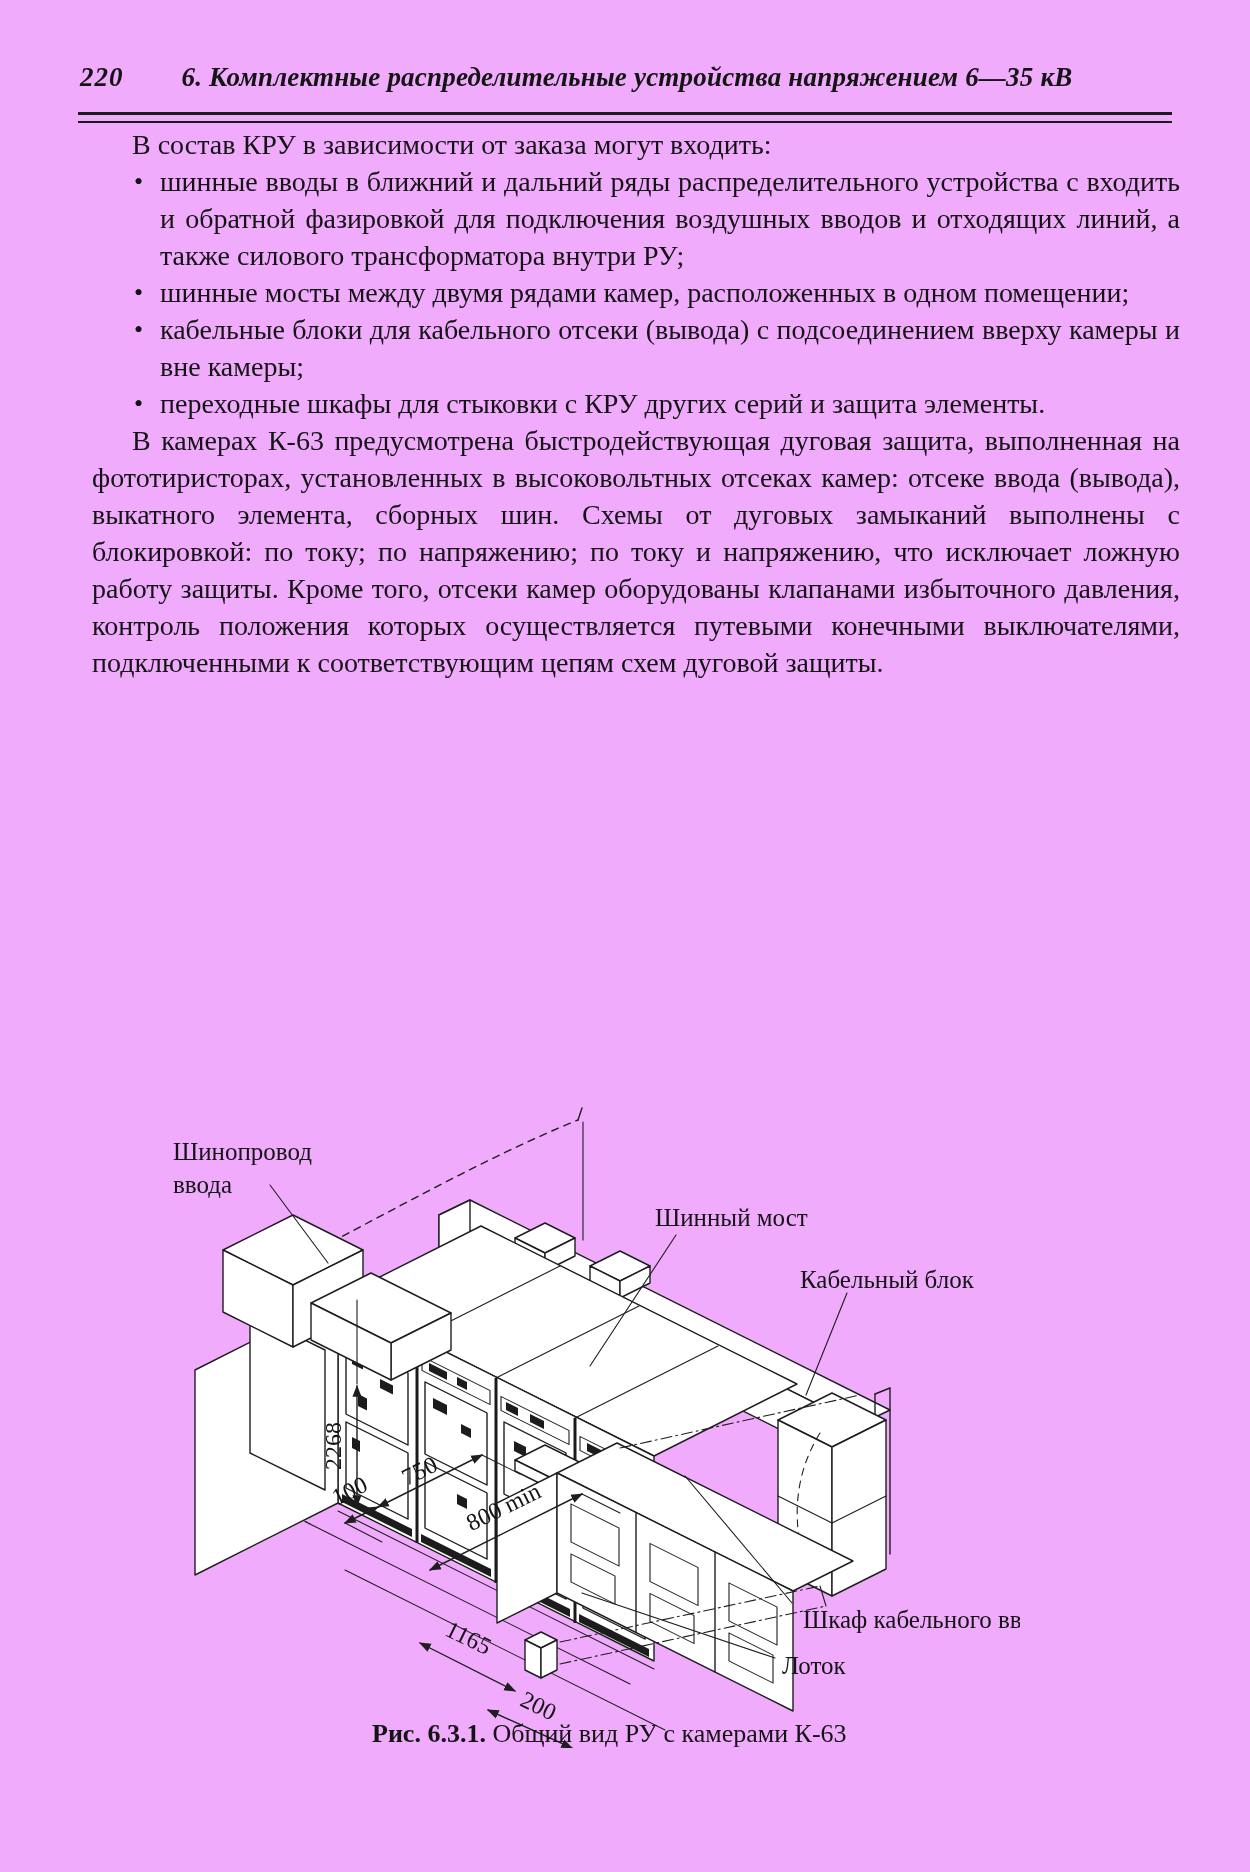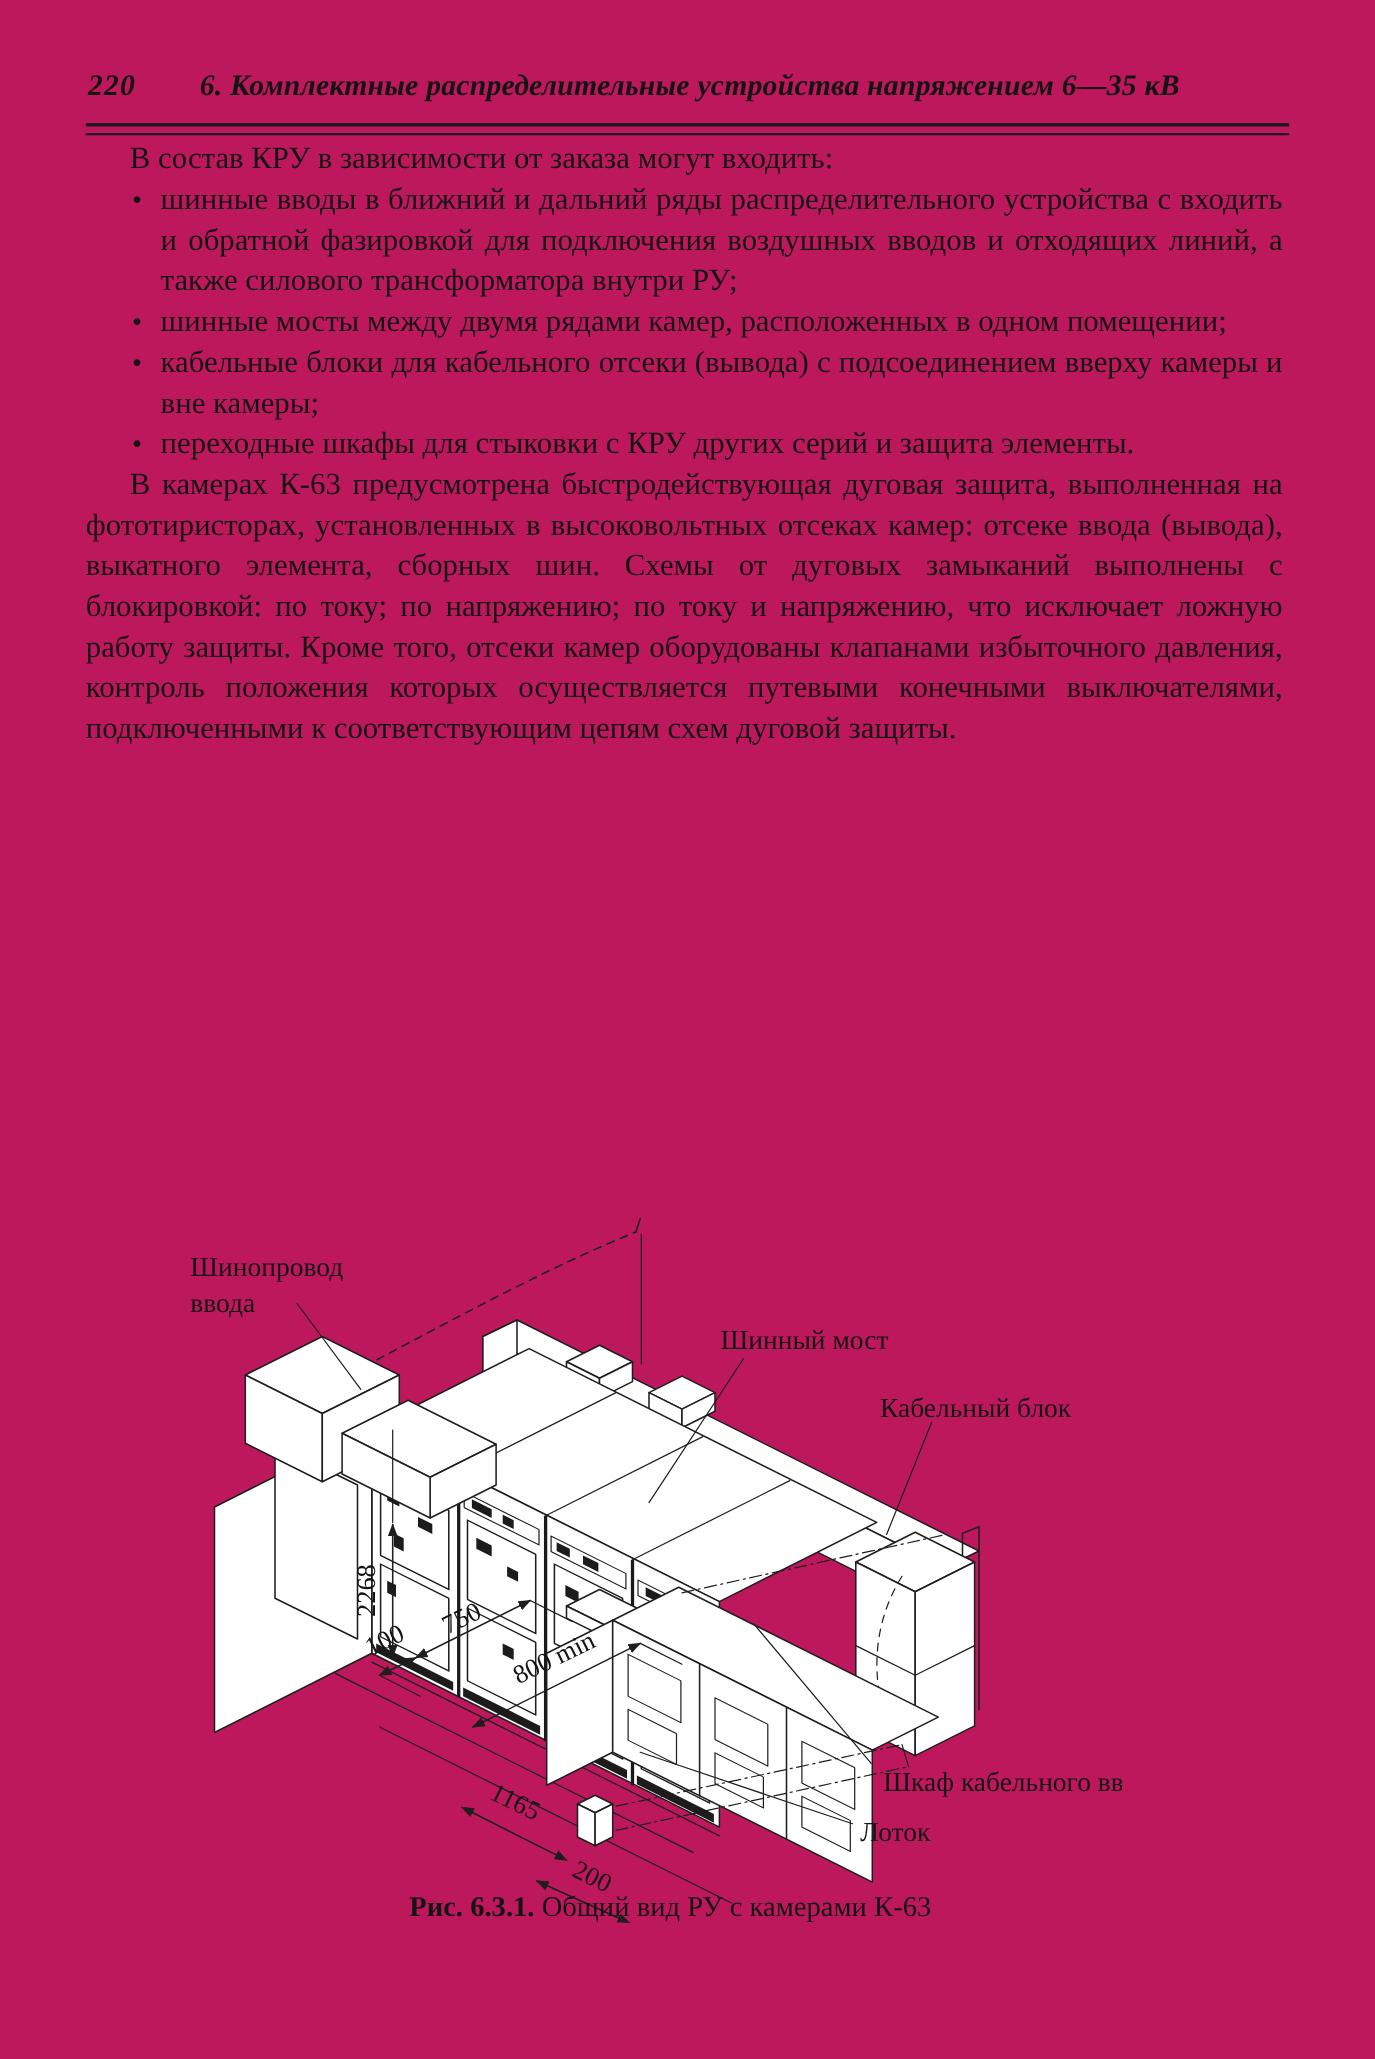--- a/index.html
+++ b/index.html
@@ -1,37 +1,37 @@
 <!DOCTYPE html>
 <html><head>
 <meta charset="utf-8">
 <style>
   html,body{margin:0;padding:0;background:#e8e8e8;}
   .page{
     position:relative;
     width:1250px;height:1872px;
     margin:0 auto;
-    background:#be185d;
+    background:#f0abfc;
     font-family:"Liberation Serif","DejaVu Serif",serif;
     color:#141414;
     overflow:hidden;
   }
   .header{
     position:absolute;top:62px;left:80px;width:1090px;
     display:flex;align-items:baseline;
     font-size:27px;font-style:italic;
   }
   .pagenum{font-weight:bold;margin-right:58px;letter-spacing:1px;}
   .chapter{font-weight:bold;white-space:nowrap;letter-spacing:.2px;text-align:right;}
   .rule{
     position:absolute;top:112px;left:78px;width:1094px;height:6px;
     border-top:3px solid #1b1b1b;border-bottom:2px solid #1b1b1b;
   }
   .body{
-    position:absolute;top:126px;left:78px;width:1088px;
+    position:absolute;top:126px;left:92px;width:1088px;
     font-size:28px;line-height:37px;text-align:justify;
   }
   .body p{margin:0;text-indent:40px;}
   ul.bullets{margin:0;padding:0;list-style:none;}
   ul.bullets li{position:relative;padding-left:68px;text-indent:0;}
   ul.bullets li::before{
     content:"\2022";
     position:absolute;left:42px;top:0;
     font-size:26px;
   }

